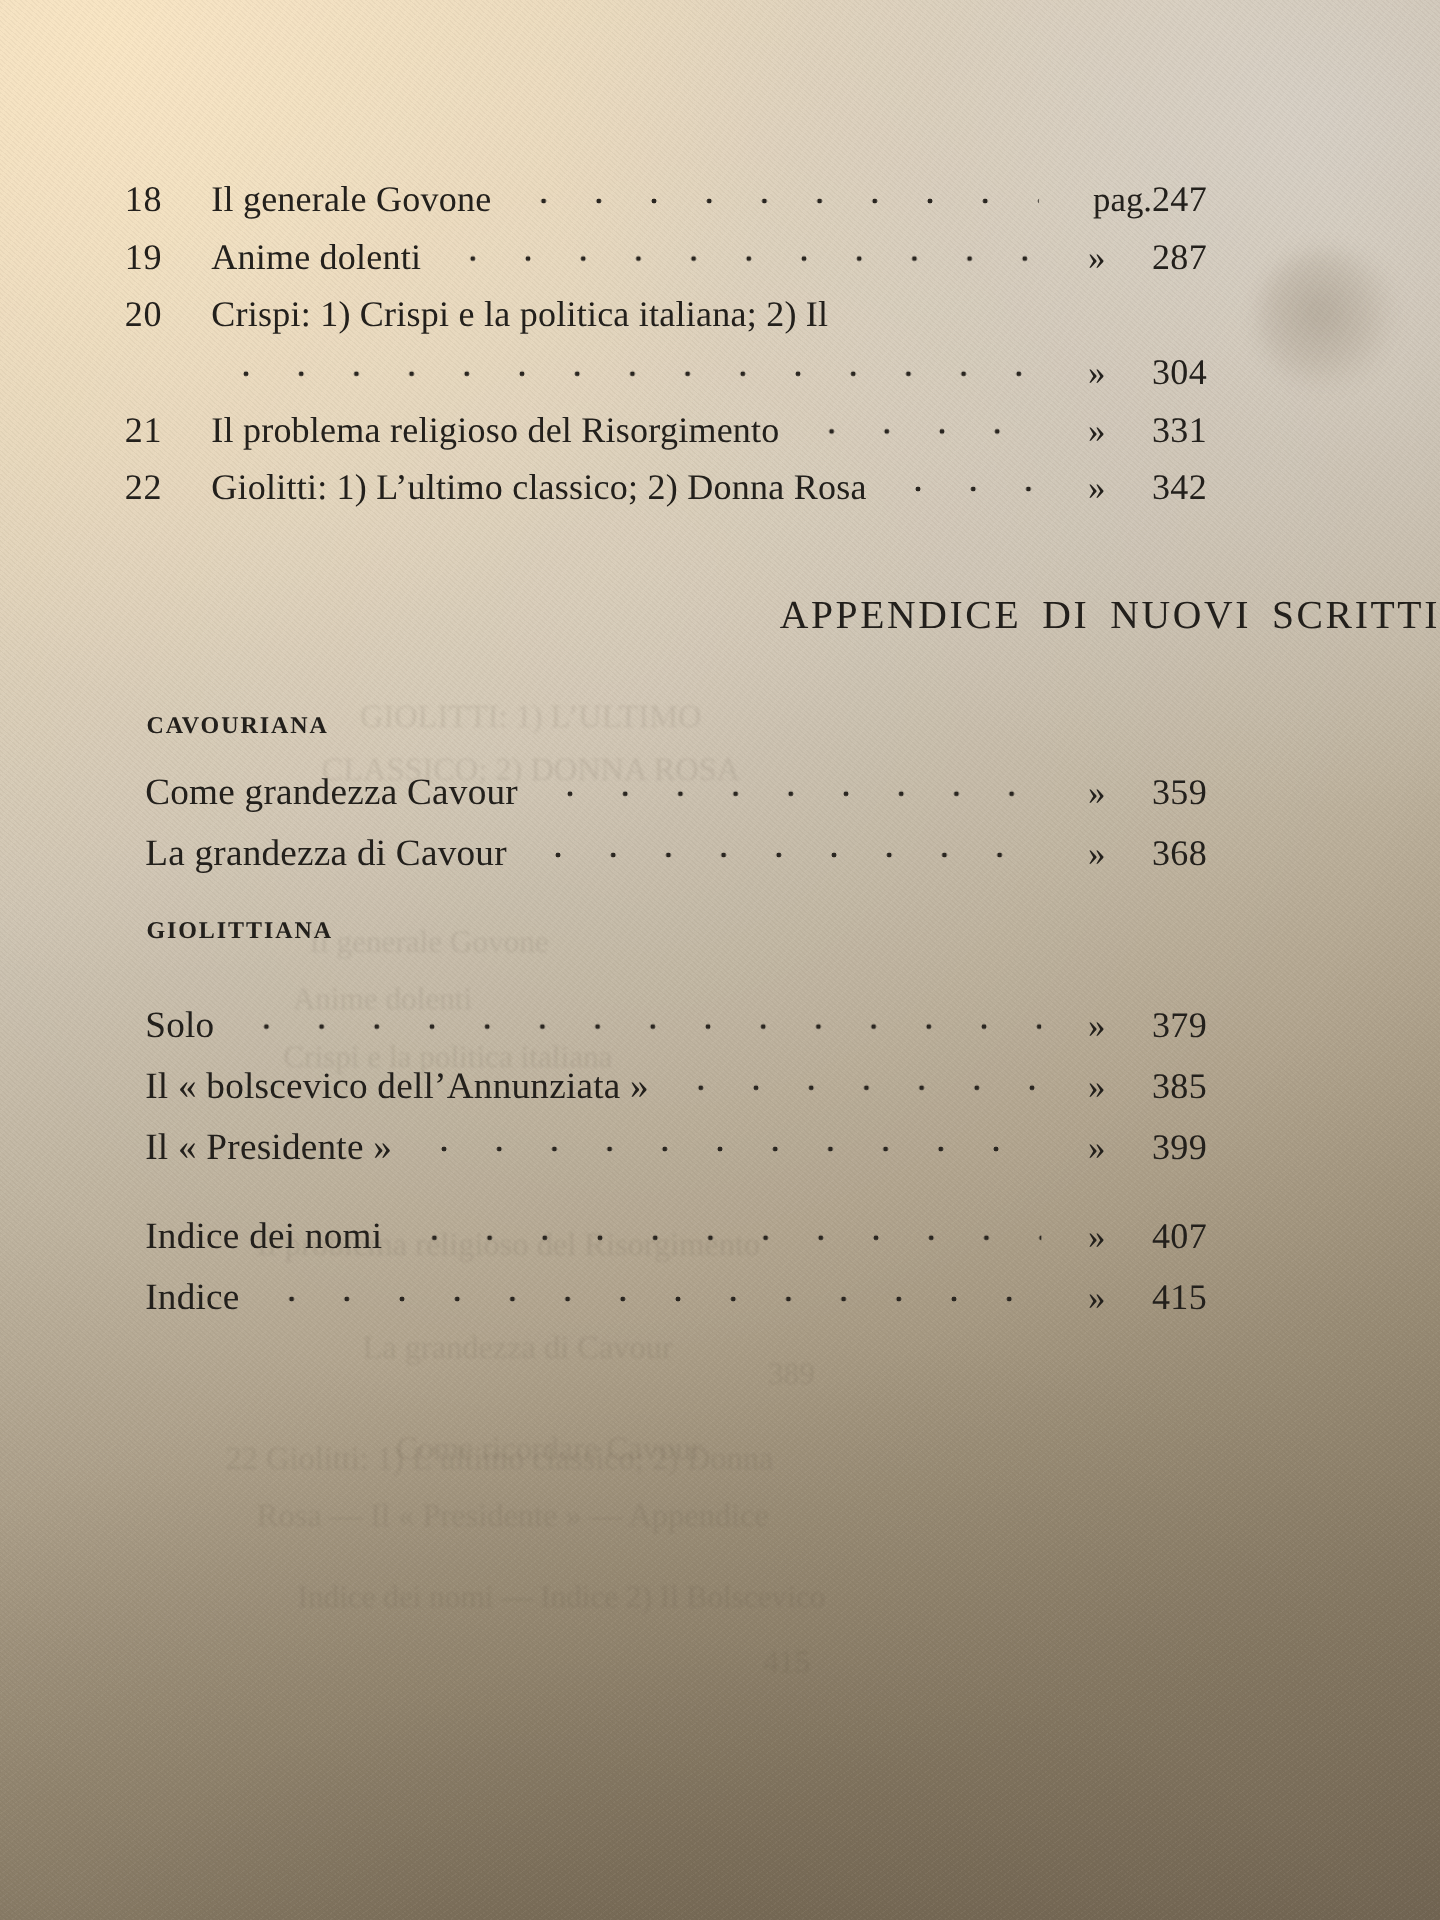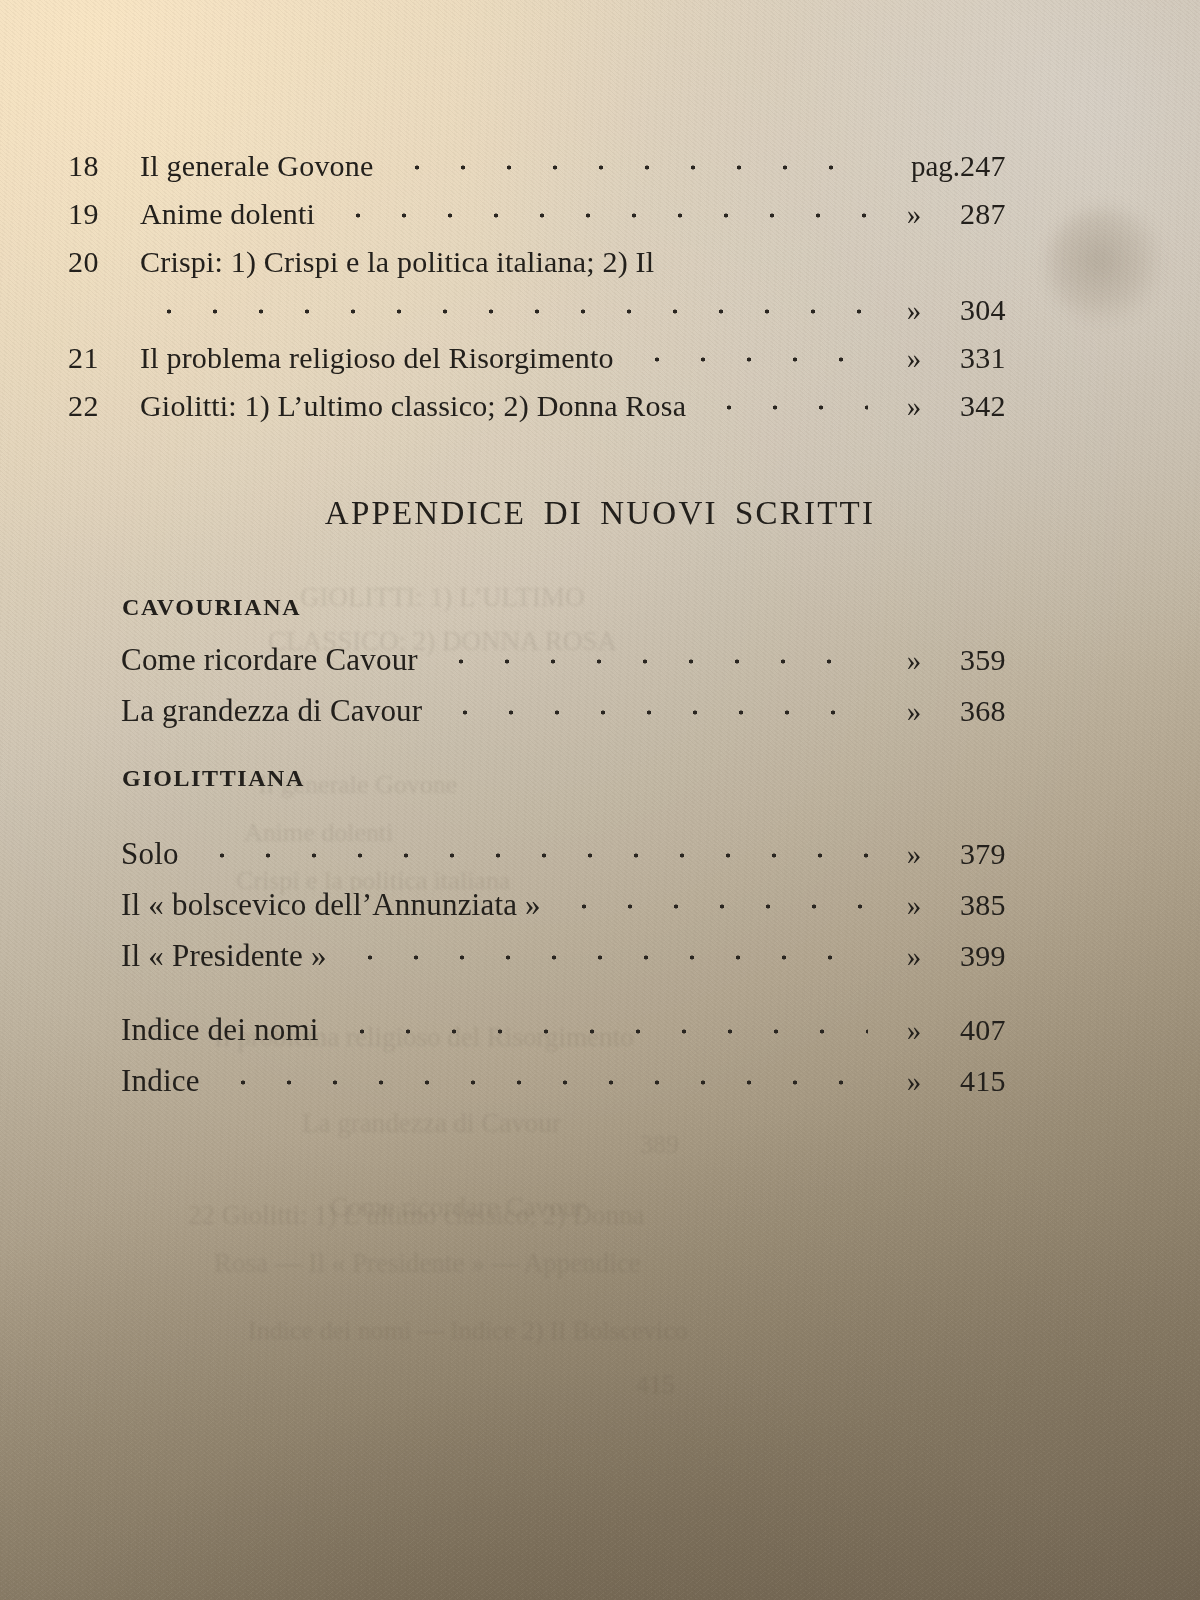--- a/index.html
+++ b/index.html
@@ -127,21 +127,21 @@
     left: 0;
     top: 146px;
     width: 1200px;
   }
 
   .toc-row {
     position: relative;
     display: flex;
     align-items: baseline;
     height: 48px;
-    padding-left: 68px;
+    padding-left: 104px;
     padding-right: 162px;
   }
 
   .chapter-num {
     width: 72px;
     flex: 0 0 72px;
     font-size: 30px;
     line-height: 1;
     letter-spacing: 0.5px;
   }
@@ -207,32 +207,32 @@
   .toc-row.wrap-first .leader::before { display: none; }
   .toc-row.wrap-first .page-marker,
   .toc-row.wrap-first .page-num { visibility: hidden; }
 
   
   .appendix-heading {
     position: absolute;
     left: 0;
     top: 495px;
     width: 1200px;
-    text-align: center;
+    text-align: right;
     font-size: 33px;
     letter-spacing: 2.2px;
     word-spacing: 7px;
     white-space: nowrap;
   }
 
   
   .section-label {
     position: absolute;
     left: 122px;
-    font-size: 24px;
+    font-size: 20px;
     font-weight: bold;
     letter-spacing: 1.6px;
     white-space: nowrap;
   }
 
   .appendix-list {
     position: absolute;
     left: 0;
     width: 1200px;
   }
@@ -324,21 +324,21 @@
           <div class="page-marker">»</div>
           <div class="page-num">342</div>
         </div>
       </div>
 
     <div class="appendix-heading">APPENDICE DI NUOVI SCRITTI</div>
 
     <div class="section-label" id="cavouriana-label">CAVOURIANA</div>
     <div class="appendix-list" id="cavouriana-list">
         <div class="toc-row">
-          <div class="entry-title">Come ricordare Cavour</div>
+          <div class="entry-title">Come grandezza Cavour</div>
           <div class="leader"></div>
           <div class="page-marker">»</div>
           <div class="page-num">359</div>
         </div>
         <div class="toc-row">
           <div class="entry-title">La grandezza di Cavour</div>
           <div class="leader"></div>
           <div class="page-marker">»</div>
           <div class="page-num">368</div>
         </div>

